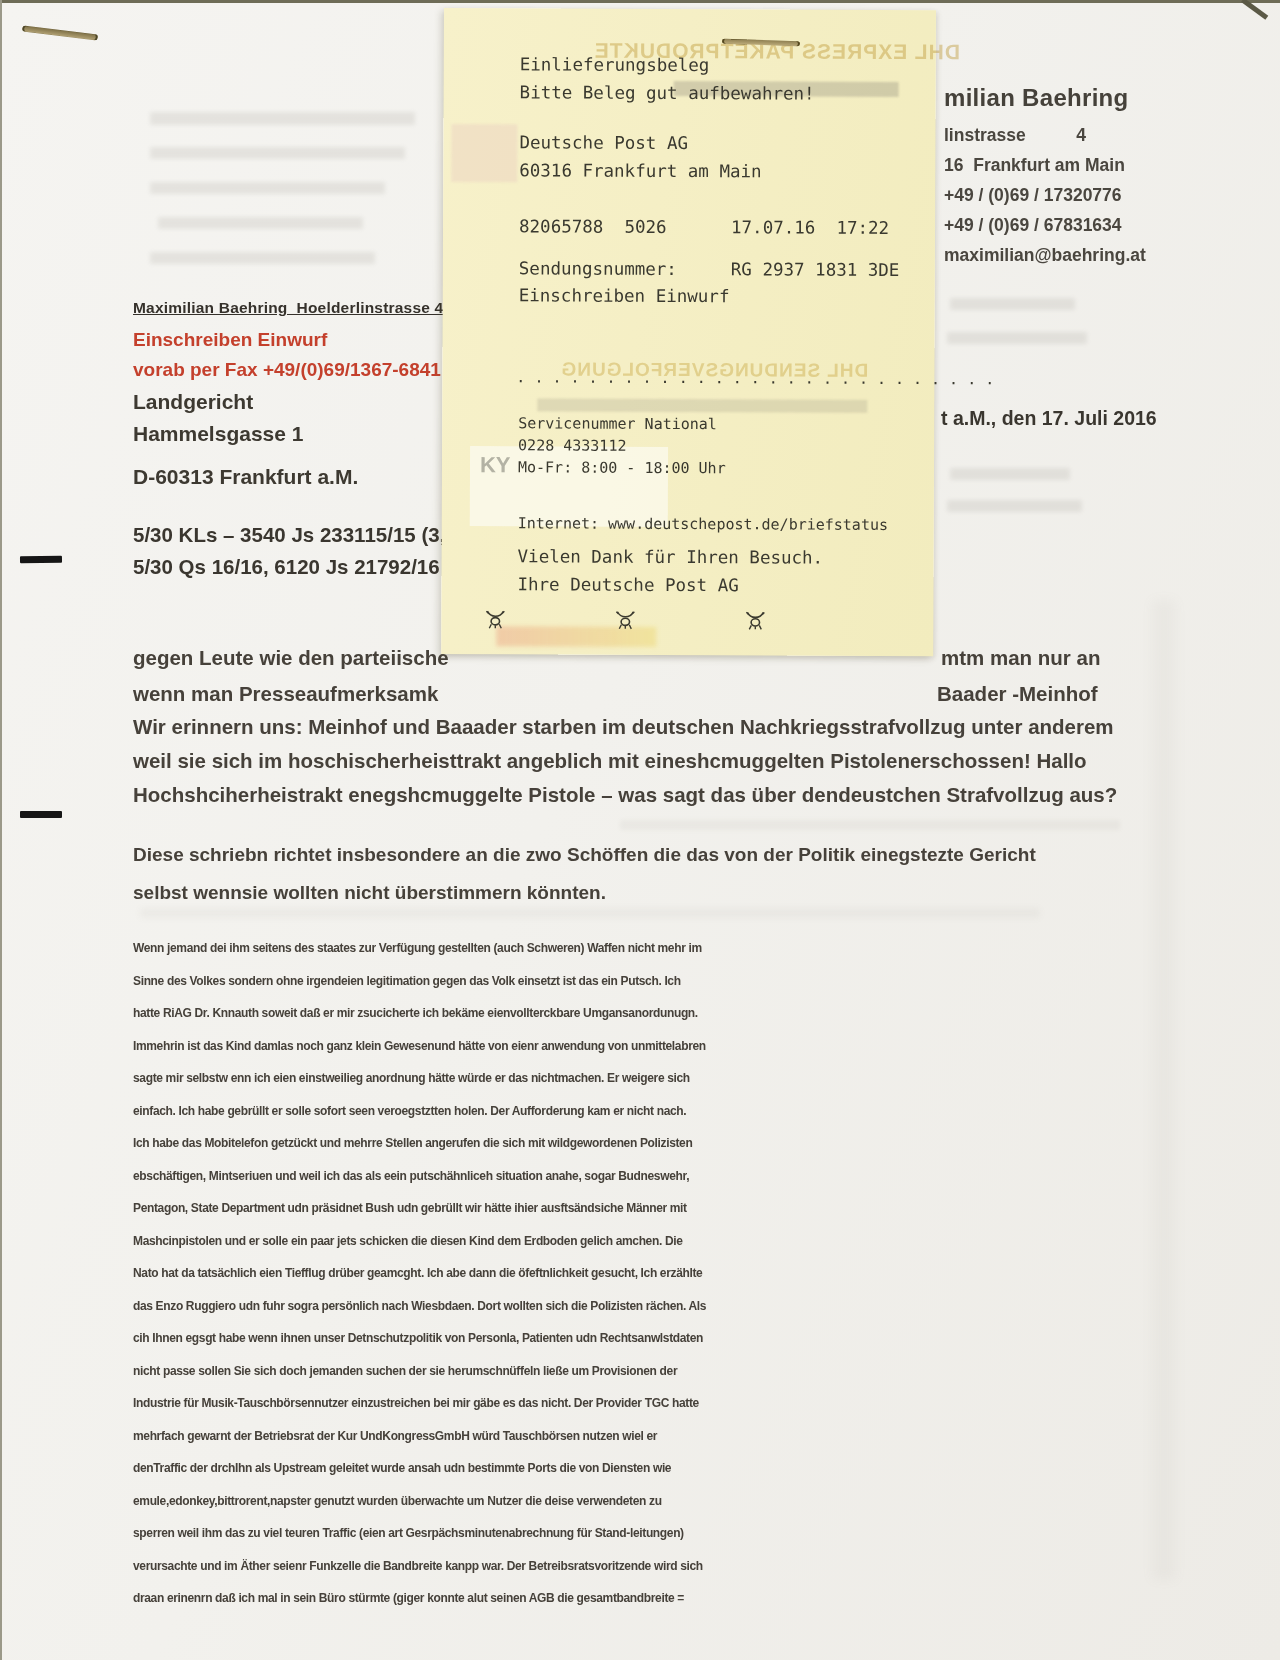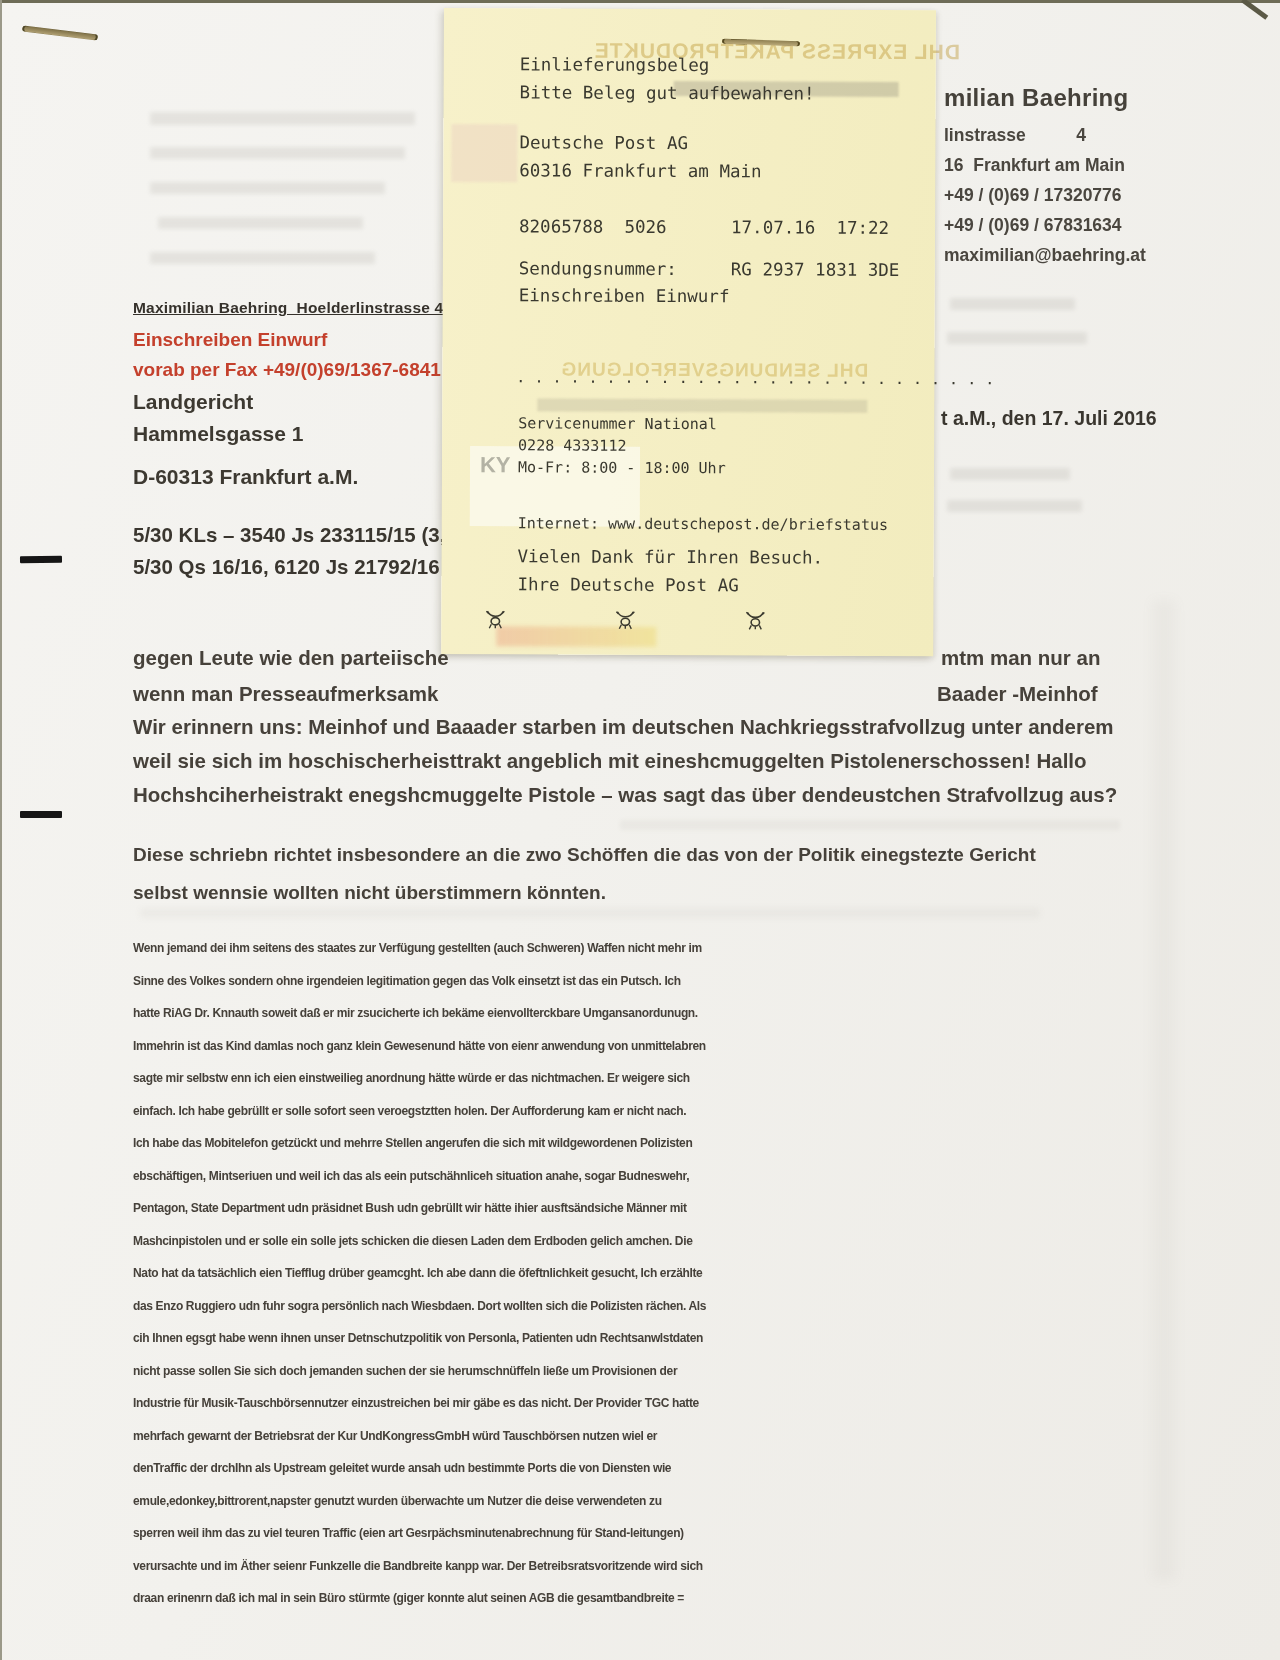--- a/index.html
+++ b/index.html
@@ -89,21 +89,21 @@
   .r-icon.i1{left:43px;} .r-icon.i2{left:173px;} .r-icon.i3{left:303px;}
 
   
   .ghost-mirror{position:absolute;transform:scaleX(-1);font-weight:700;z-index:5;white-space:pre;font-family:"Liberation Sans",sans-serif;}
   .g-top{left:150px;top:30px;font-size:21px;color:rgba(188,150,50,.42);letter-spacing:1px;}
   .g-mid{left:118px;top:350px;font-size:19px;color:rgba(198,162,58,.40);letter-spacing:1px;}
   .g-bar1{position:absolute;left:230px;top:72px;width:225px;height:15px;background:rgba(120,115,105,.28);filter:blur(1px);}
   .g-bar2{position:absolute;left:95px;top:390px;width:330px;height:13px;background:rgba(140,135,120,.22);filter:blur(1px);}
   .g-pink{position:absolute;left:8px;top:116px;width:66px;height:58px;background:rgba(228,186,186,.28);filter:blur(1px);}
   .g-color{position:absolute;left:55px;top:618px;width:160px;height:20px;background:linear-gradient(90deg,rgba(220,60,40,.20),rgba(230,200,60,.28));filter:blur(2px);}
-  .ky-box{position:absolute;left:28px;top:438px;width:170px;height:80px;background:rgba(253,253,250,.60);z-index:5;}
+  .ky-box{position:absolute;left:28px;top:438px;width:198px;height:80px;background:rgba(253,253,250,.60);z-index:5;}
   .ky-box span{position:absolute;left:10px;top:6px;font-size:22px;color:rgba(120,120,110,.55);font-weight:600;}
 </style>
 </head>
 <body>
 
 <div class="page">
 
   <div class="edge-top"></div>
   <div class="edge-left"></div>
   <div class="corner-notch"></div>
@@ -165,21 +165,21 @@
   <div class="para para3">
       <div class="bline">Wenn jemand dei ihm seitens des staates zur Verfügung gestellten (auch Schweren) Waffen nicht mehr im</div>
       <div class="bline">Sinne des Volkes sondern ohne irgendeien legitimation gegen das Volk einsetzt ist das ein Putsch. Ich</div>
       <div class="bline">hatte RiAG Dr. Knnauth soweit daß er mir zsucicherte ich bekäme eienvollterckbare Umgansanordunugn.</div>
       <div class="bline">Immehrin ist das Kind damlas noch ganz klein Gewesenund hätte von eienr anwendung von unmittelabren</div>
       <div class="bline">sagte mir selbstw enn ich eien einstweilieg anordnung hätte würde er das nichtmachen. Er weigere sich</div>
       <div class="bline">einfach. Ich habe gebrüllt er solle sofort seen veroegstztten holen. Der Aufforderung kam er nicht nach.</div>
       <div class="bline">Ich habe das Mobitelefon getzückt und mehrre Stellen angerufen die sich mit wildgewordenen Polizisten</div>
       <div class="bline">ebschäftigen, Mintseriuen und weil ich das als eein putschähnliceh situation anahe, sogar Budneswehr,</div>
       <div class="bline">Pentagon, State Department udn präsidnet Bush udn gebrüllt wir hätte ihier ausftsändsiche Männer mit</div>
-      <div class="bline">Mashcinpistolen und er solle ein solle jets schicken die diesen Laden dem Erdboden gelich amchen. Die</div>
+      <div class="bline">Mashcinpistolen und er solle ein paar jets schicken die diesen Kind dem Erdboden gelich amchen. Die</div>
       <div class="bline">Nato hat da tatsächlich eien Tiefflug drüber geamcght. Ich abe dann die öfeftnlichkeit gesucht, Ich erzählte</div>
       <div class="bline">das Enzo Ruggiero udn fuhr sogra persönlich nach Wiesbdaen. Dort wollten sich die Polizisten rächen. Als</div>
       <div class="bline">cih Ihnen egsgt habe wenn ihnen unser Detnschutzpolitik von Personla, Patienten udn Rechtsanwlstdaten</div>
       <div class="bline">nicht passe sollen Sie sich doch jemanden suchen der sie herumschnüffeln ließe um Provisionen der</div>
       <div class="bline">Industrie für Musik-Tauschbörsennutzer einzustreichen bei mir gäbe es das nicht. Der Provider TGC hatte</div>
       <div class="bline">mehrfach gewarnt der Betriebsrat der Kur UndKongressGmbH würd Tauschbörsen nutzen wiel er</div>
       <div class="bline">denTraffic der drchIhn als Upstream geleitet wurde ansah udn bestimmte Ports die von Diensten wie</div>
       <div class="bline">emule,edonkey,bittrorent,napster genutzt wurden überwachte um Nutzer die deise verwendeten zu</div>
       <div class="bline">sperren weil ihm das zu viel teuren Traffic (eien art Gesrpächsminutenabrechnung für Stand-leitungen)</div>
       <div class="bline">verursachte und im Äther seienr Funkzelle die Bandbreite kanpp war. Der Betreibsratsvoritzende wird sich</div>

